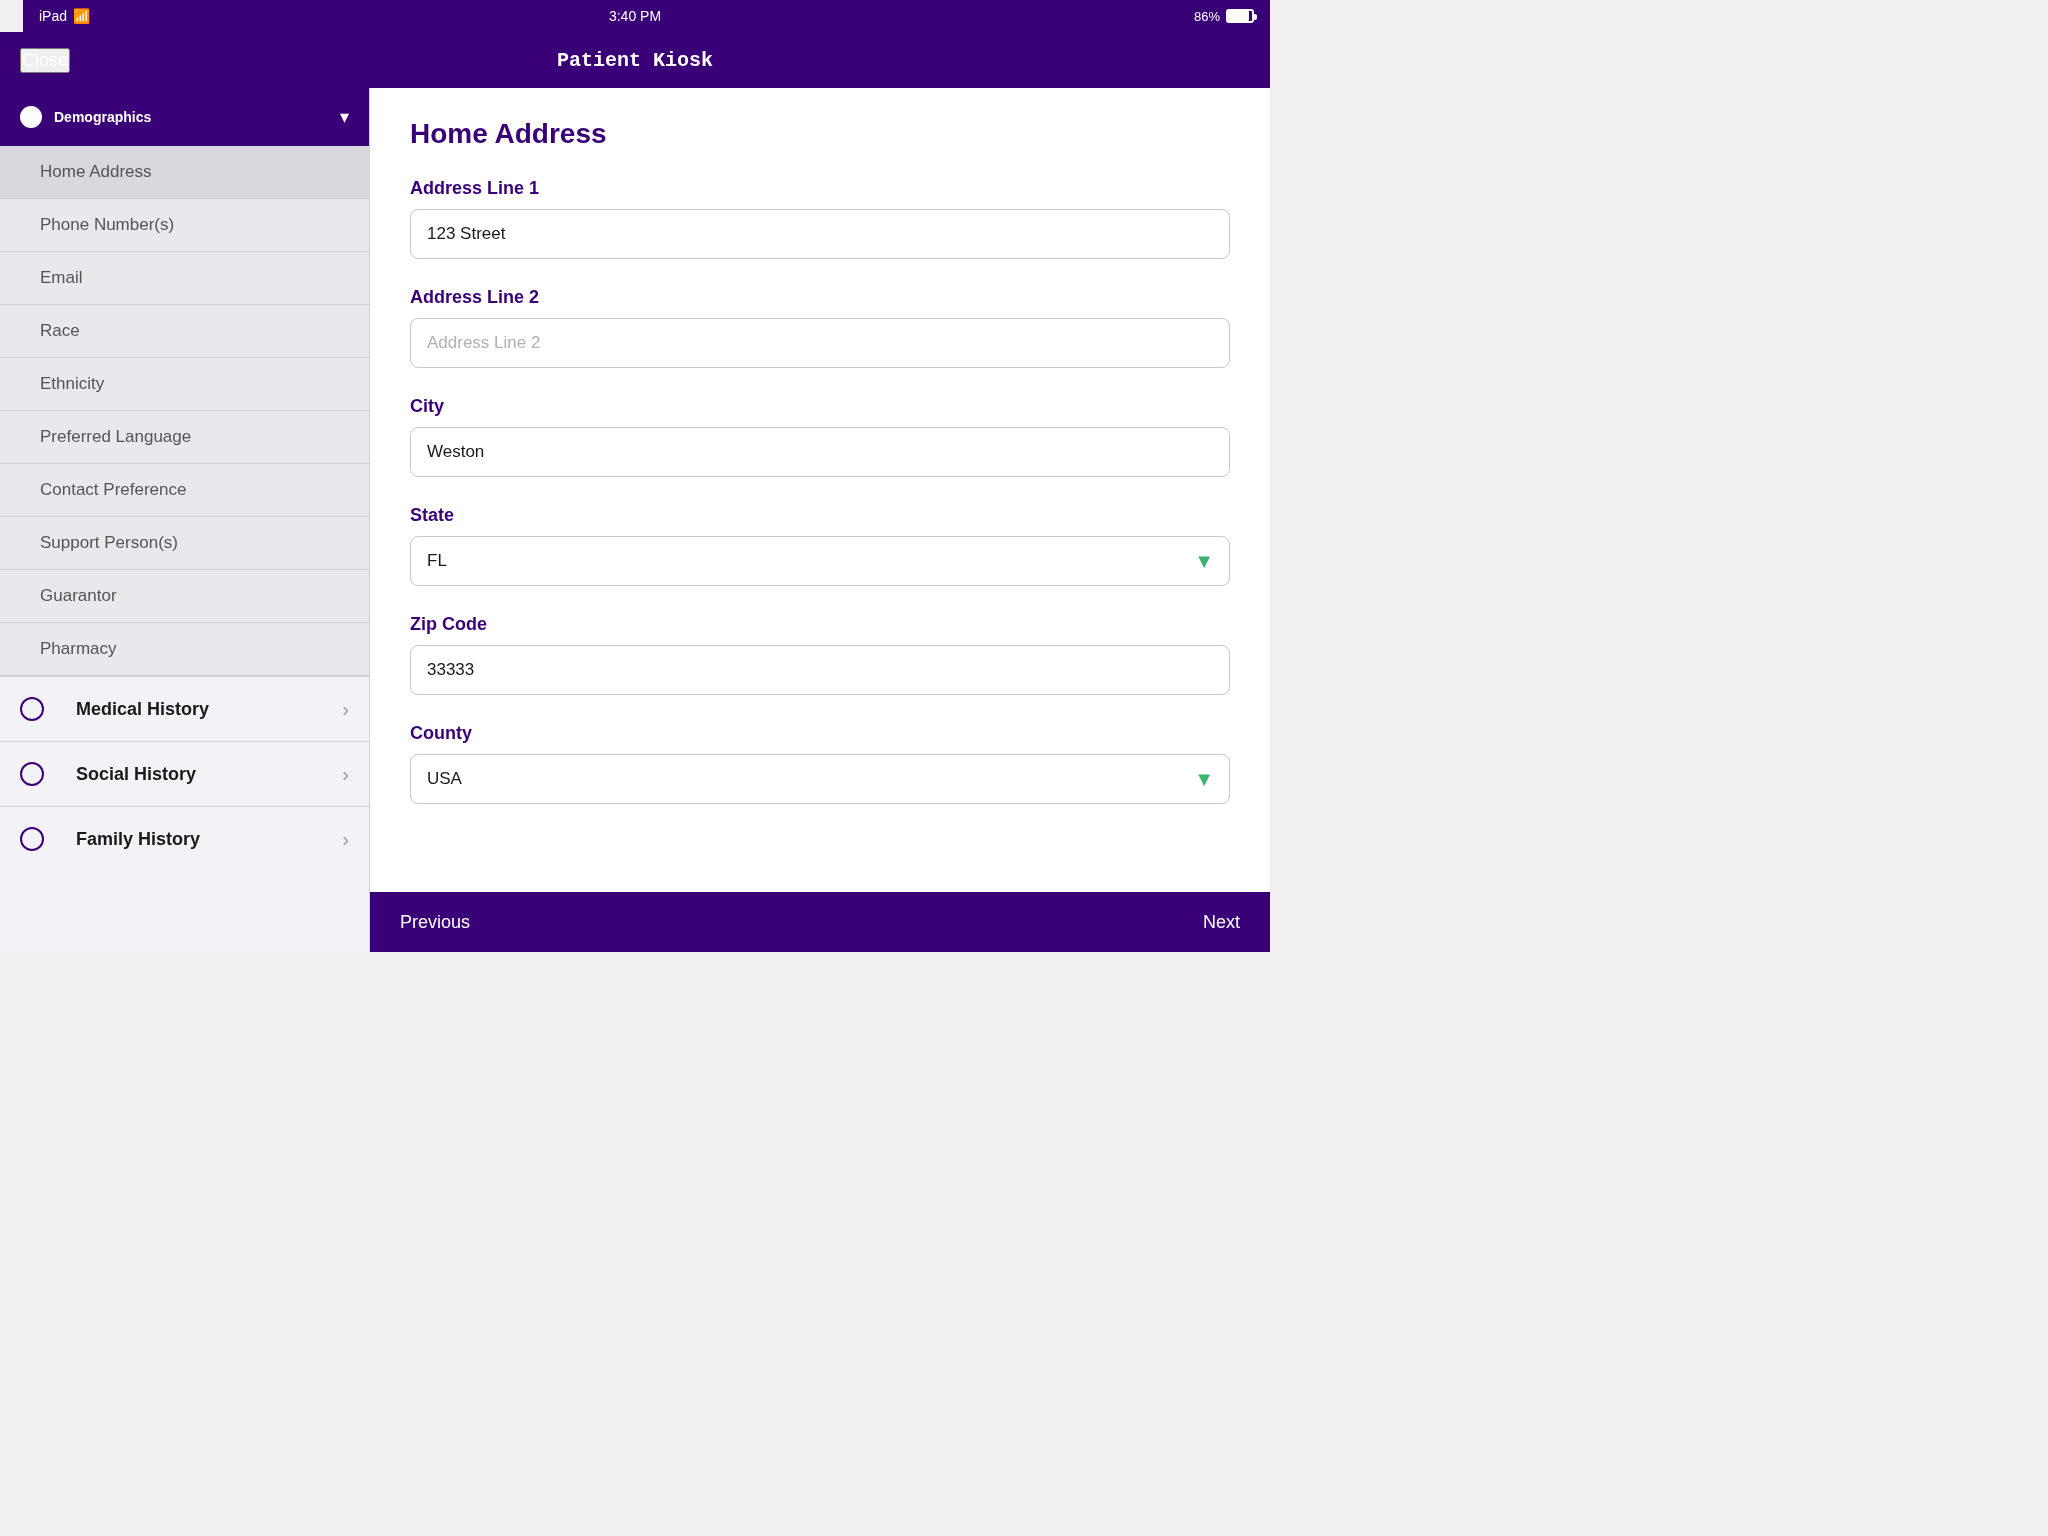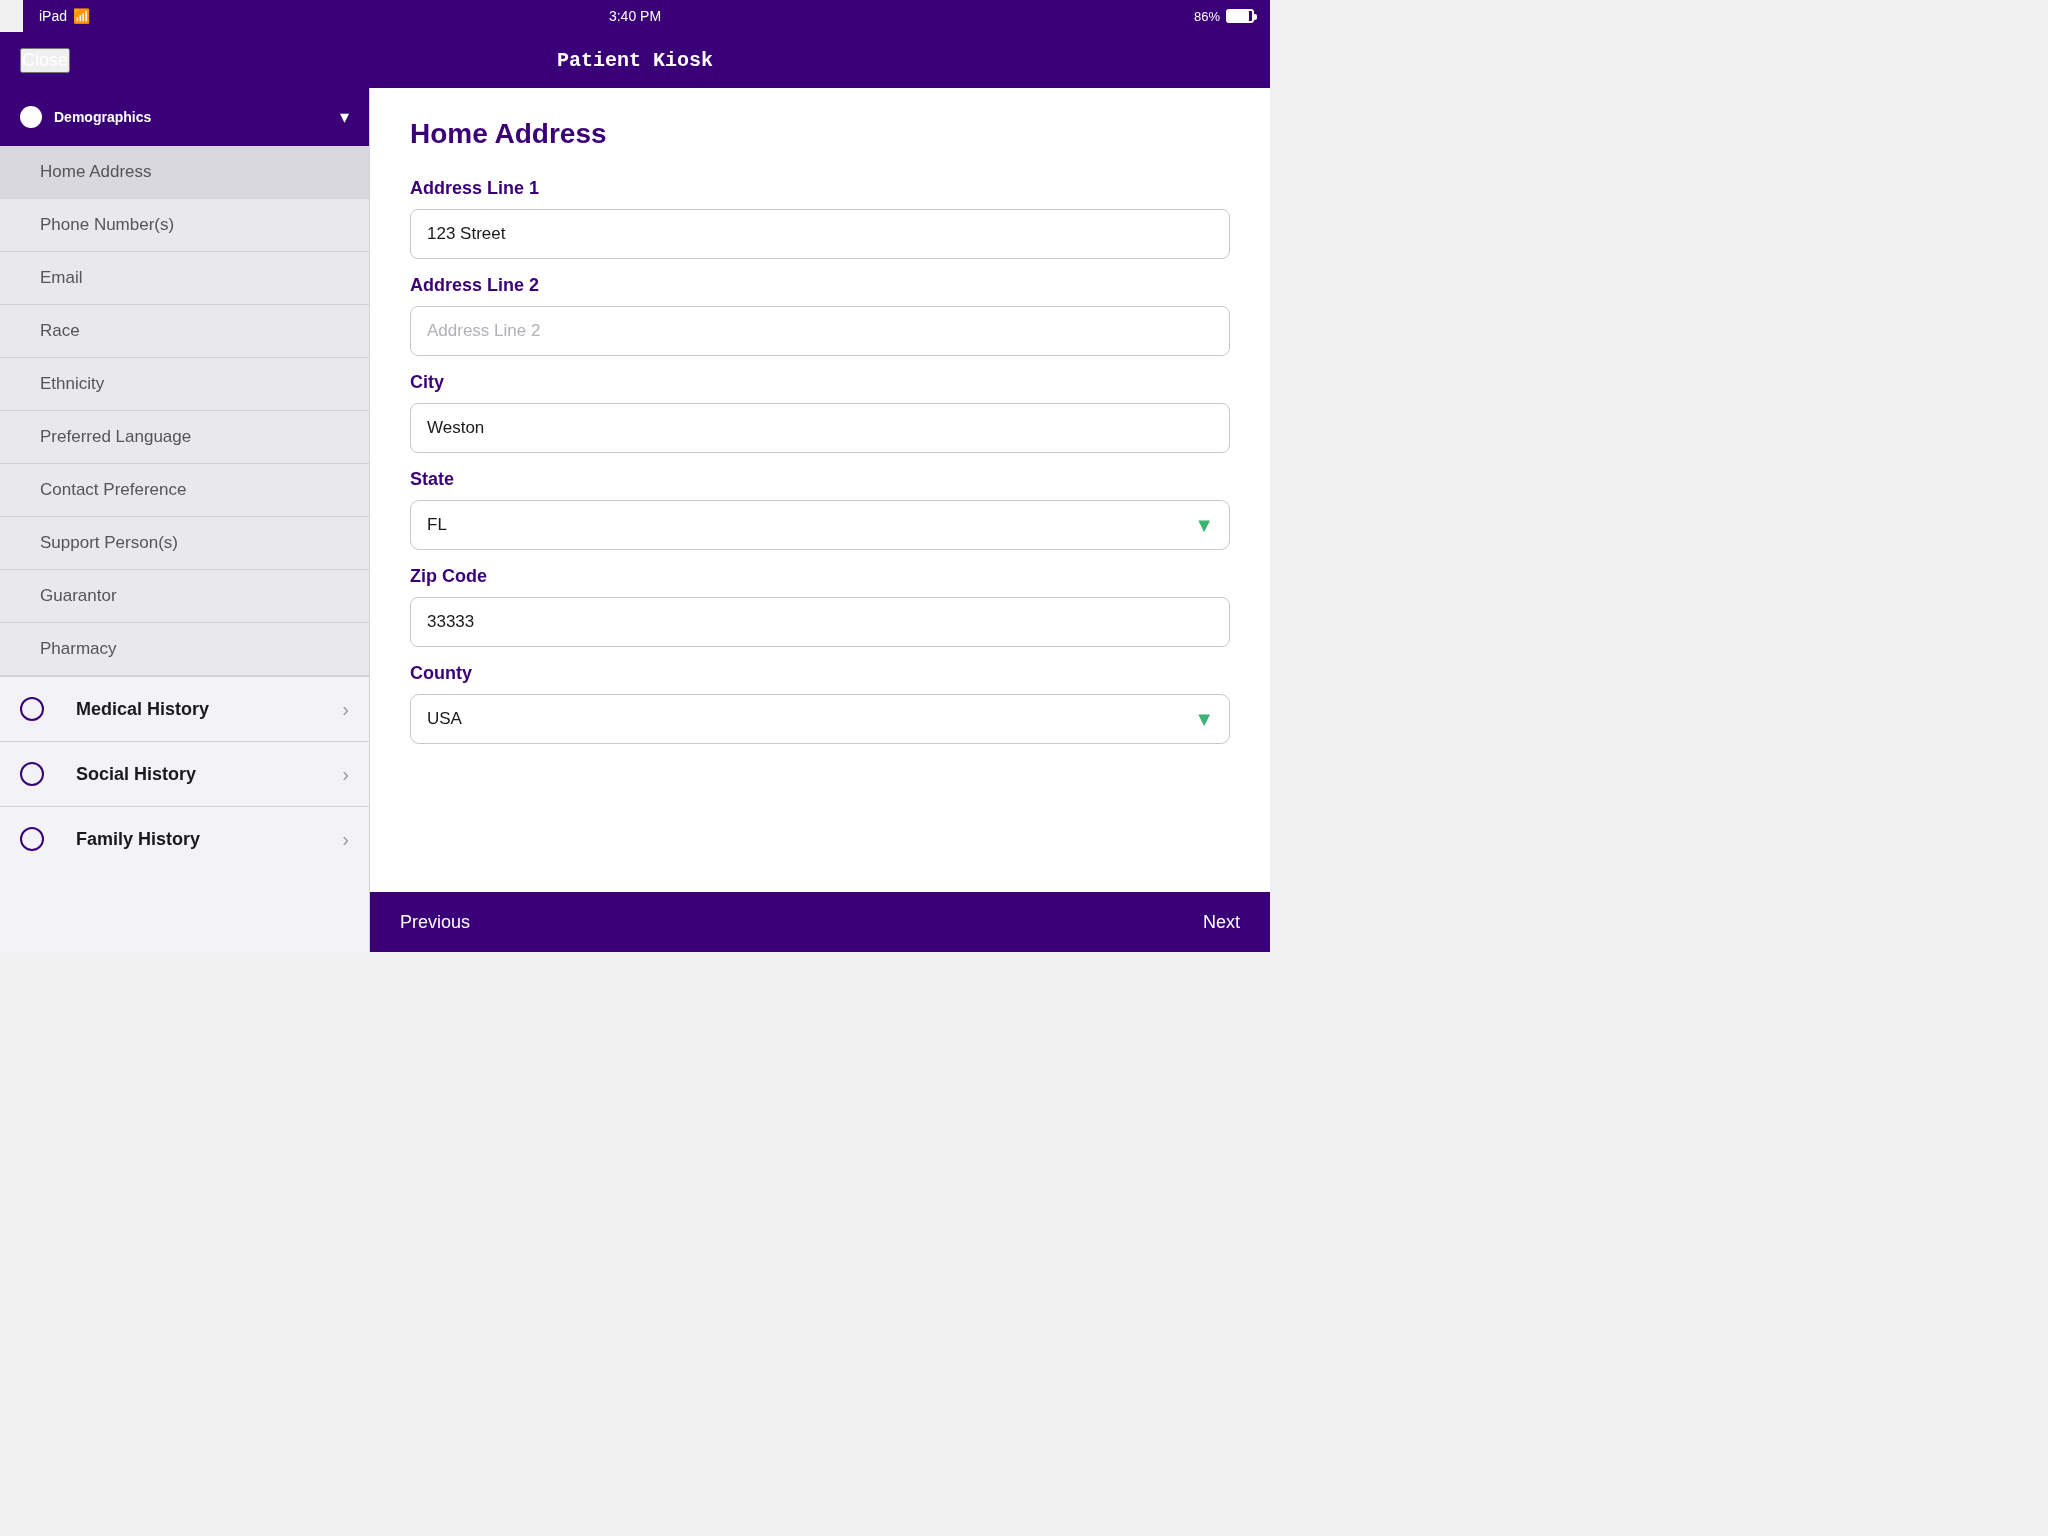--- a/index.html
+++ b/index.html
@@ -210,21 +210,21 @@
     }
 
     .content-title {
       font-size: 28px;
       font-weight: 700;
       color: #3a0078;
       margin-bottom: 28px;
     }
 
     .form-group {
-      margin-bottom: 16px;
+      margin-bottom: 28px;
     }
 
     .form-label {
       font-size: 18px;
       font-weight: 600;
       color: #3a0078;
       margin-bottom: 10px;
       display: block;
     }
 
@@ -245,21 +245,20 @@
     }
 
     .form-select-wrapper {
       position: relative;
       display: flex;
       align-items: center;
     }
 
     .form-select-wrapper .form-input {
       padding-right: 56px;
-      border-radius: 9px;
     }
 
     .form-select-arrow {
       position: absolute;
       right: 16px;
       color: #3cb371;
       font-size: 20px;
       pointer-events: none;
     }
 

